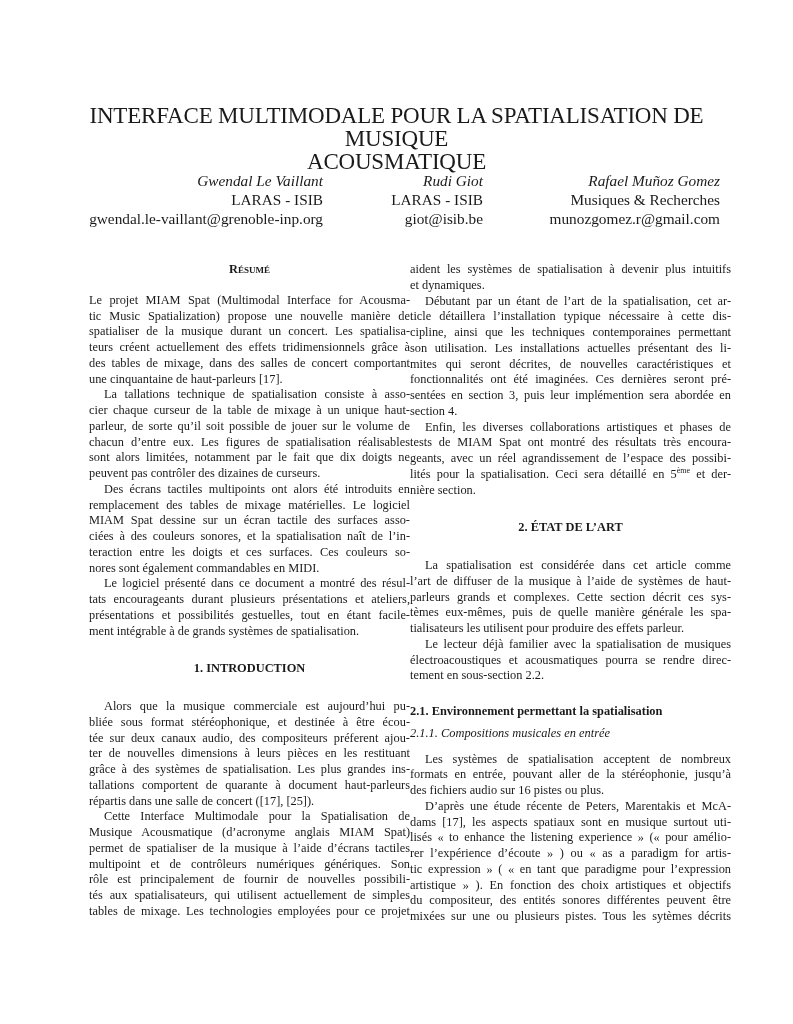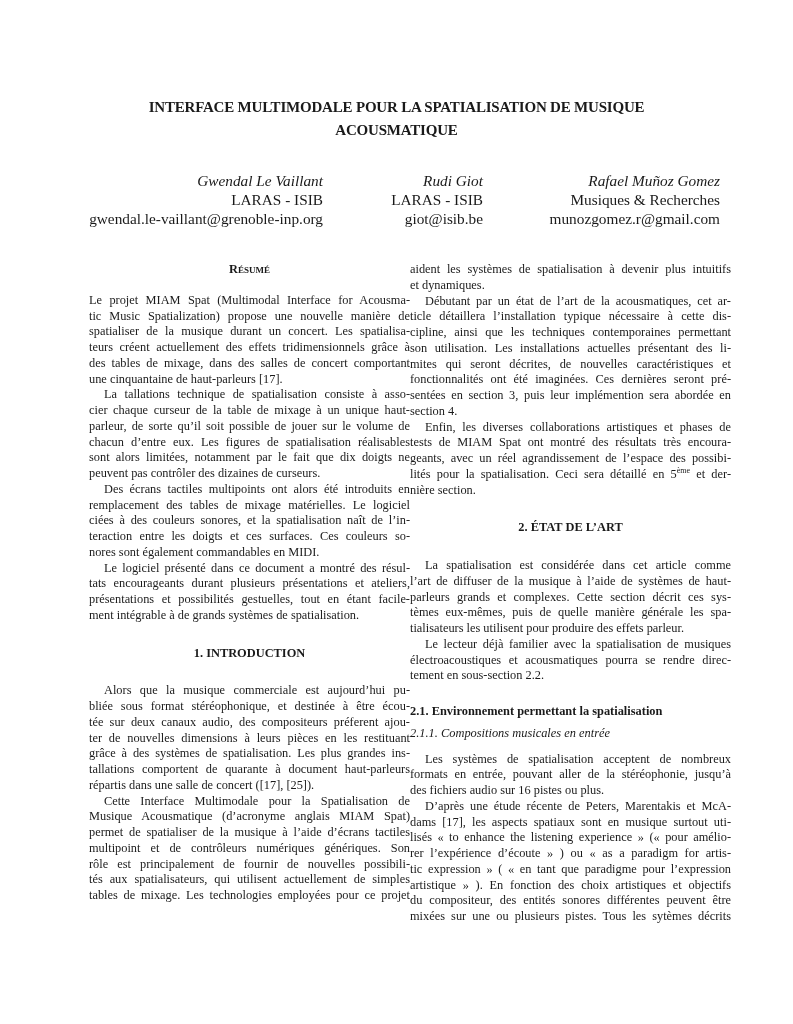--- a/index.html
+++ b/index.html
@@ -2,22 +2,22 @@
 <html><head>
   <meta charset="utf-8">
   <style>
     html, body { margin: 0; padding: 0; background: #ffffff; }
     body {
       width: 793px; height: 1024px; position: relative; overflow: hidden;
       font-family: "Liberation Serif", "DejaVu Serif", serif;
       color: #1a1a1a;
     }
     .title {
-      position: absolute; left: 60px; top: 96px; width: 673px;
-      text-align: center; font-weight: bold; font-size: 15px; line-height: 23px;
+      position: absolute; left: 60px; top: 104px; width: 673px;
+      text-align: center; font-weight: normal; font-size: 23px; line-height: 23px;
       letter-spacing: -0.2px;
     }
     .author {
       position: absolute; top: 171px; text-align: right; font-size: 15.3px; line-height: 19px;
     }
     .author .name { font-style: italic; }
     .author div { white-space: nowrap; }
     .col {
       position: absolute; top: 262px; width: 321px; font-size: 12.35px; line-height: 15.75px;
     }
@@ -73,20 +73,21 @@
     <span class="line indent">La tallations technique de spatialisation consiste à asso-</span>
     <span class="line">cier chaque curseur de la table de mixage à un unique haut-</span>
     <span class="line">parleur, de sorte qu’il soit possible de jouer sur le volume de</span>
     <span class="line">chacun d’entre eux. Les figures de spatialisation réalisables</span>
     <span class="line">sont alors limitées, notamment par le fait que dix doigts ne</span>
     <span class="line last">peuvent pas contrôler des dizaines de curseurs.</span>
   </div>
   <div>
     <span class="line indent">Des écrans tactiles multipoints ont alors été introduits en</span>
     <span class="line">remplacement des tables de mixage matérielles. Le logiciel</span>
+    <span class="line">MIAM Spat dessine sur un écran tactile des surfaces asso-</span>
     <span class="line">ciées à des couleurs sonores, et la spatialisation naît de l’in-</span>
     <span class="line">teraction entre les doigts et ces surfaces. Ces couleurs so-</span>
     <span class="line last">nores sont également commandables en MIDI.</span>
   </div>
   <div>
     <span class="line indent">Le logiciel présenté dans ce document a montré des résul-</span>
     <span class="line">tats encourageants durant plusieurs présentations et ateliers,</span>
     <span class="line">présentations et possibilités gestuelles, tout en étant facile-</span>
     <span class="line last">ment intégrable à de grands systèmes de spatialisation.</span>
   </div>
@@ -112,21 +113,21 @@
     <span class="line">tables de mixage. Les technologies employées pour ce projet</span>
   </div>
 </div>
 
 <div class="col right">
   <div>
     <span class="line">aident les systèmes de spatialisation à devenir plus intuitifs</span>
     <span class="line last">et dynamiques.</span>
   </div>
   <div>
-    <span class="line indent">Débutant par un état de l’art de la acousmatiques, cet ar-</span>
+    <span class="line indent">Débutant par un étant de l’art de la spatialisation, cet ar-</span>
     <span class="line">ticle détaillera l’installation typique nécessaire à cette dis-</span>
     <span class="line">cipline, ainsi que les techniques contemporaines permettant</span>
     <span class="line">son utilisation. Les installations actuelles présentant des li-</span>
     <span class="line">mites qui seront décrites, de nouvelles caractéristiques et</span>
     <span class="line">fonctionnalités ont été imaginées. Ces dernières seront pré-</span>
     <span class="line">sentées en section 3, puis leur implémention sera abordée en</span>
     <span class="line last">section 4.</span>
   </div>
   <div>
     <span class="line indent">Enfin, les diverses collaborations artistiques et phases de</span>

